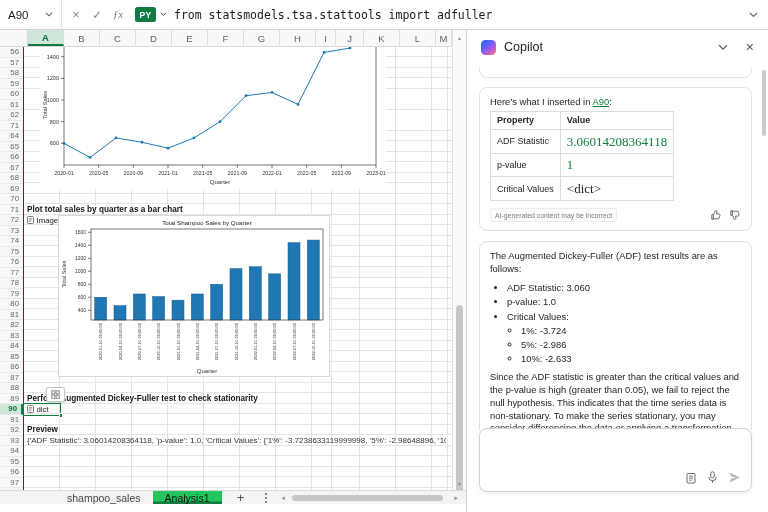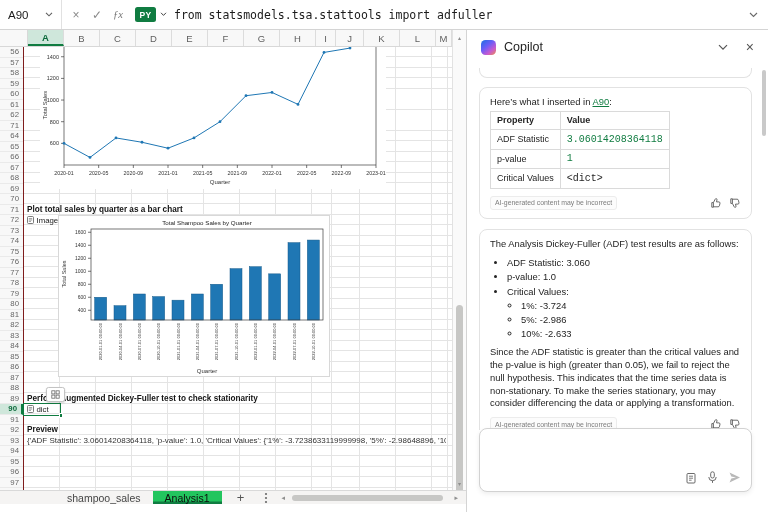--- a/index.html
+++ b/index.html
@@ -67,21 +67,21 @@
 .cp-close{font-size:14px;color:#555}
 .cp-body{position:absolute;top:38px;left:12px;right:16px;bottom:82px;overflow:hidden}
 .card{border:1px solid #e2e2e2;border-radius:8px;padding:8px 10px;margin-bottom:10px;font-size:9.4px;color:#242424;line-height:1.36}
 .card.partial{height:10px;border-top:none;border-radius:0 0 8px 8px;padding:0;margin-bottom:9px}
 .card p{margin:0 0 6px}
 .card p:last-of-type{margin-bottom:0}
 .cell-link{color:#107C41;text-decoration:underline;cursor:pointer}
 .rtable{border-collapse:collapse;margin:2px 0}
 .rtable th,.rtable td{border:1px solid #dadada;padding:2.5px 6px;font-size:9px;text-align:left;color:#242424}
 .rtable th{font-weight:700}
-.rtable td.val{font-family:Liberation Mono, monospace;font-size:10px}
+.rtable td.val{font-family:Liberation Serif, serif;font-size:13px}
 .rtable td.green{color:#107C41}
 .card-foot{display:flex;justify-content:space-between;align-items:center;margin-top:7px}
 .disc{font-size:6.9px;color:#7c7c7c;border:1px solid #ececec;background:#fcfcfc;border-radius:3px;padding:1.5px 4px}
 .thumbs{display:flex;gap:7px;align-items:center}
 ul.blts{margin:0 0 5px 17px;padding:0}
 ul.blts li{margin-bottom:1.5px}
 ul.sub{list-style:circle;margin:1.5px 0 0 14px;padding:0}
 .cp-input{position:absolute;left:12px;right:16px;bottom:20px;height:64px;border:1px solid #d2d2d2;border-radius:8px;box-shadow:0 2px 5px rgba(0,0,0,.07);background:#fff}
 .cp-input input{width:100%;border:none;outline:none;font-size:9.4px;padding:9px 10px;font-family:inherit;color:#222;background:transparent}
 .cp-input input::placeholder{color:#6e6e6e}
@@ -400,21 +400,21 @@
             <svg width="12" height="12" viewBox="0 0 12 12">
                 <g transform="scale(1,-1) translate(0,-12)">
                   <path d="M1.8 5.6h1.6v4.6H1.8z M3.4 9.8h4.7c.7 0 1.2-.4 1.3-1l.6-2.7c.1-.7-.4-1.2-1.1-1.2H6.5L7 2.7c.1-.6-.3-1.1-.9-1.1-.4 0-.7.2-.9.6L3.4 5.6" fill="none" stroke="#595959" stroke-width="0.9" stroke-linejoin="round"></path>
                 </g>
               </svg>
           </span>
         </div>
       </div>
 
       <div class="card">
-        <p>The Analysis Dickey-Fuller (ADF) test results are as follows:</p>
+        <p>The Augmented Dickey-Fuller (ADF) test results are as follows:</p>
         <ul class="blts" id="bullets">
             <li>ADF Statistic: 3.060</li>
             <li>p-value: 1.0</li>
             <li>Critical Values:<ul class="sub">
                 <li>1%: -3.724</li>
                 <li>5%: -2.986</li>
                 <li>10%: -2.633</li>
               </ul></li>
           </ul>
         <p>Since the ADF statistic is greater than the critical values and the p-value is high (greater than 0.05), we fail to reject the null hypothesis. This indicates that the time series data is non-stationary. To make the series stationary, you may consider differencing the data or applying a transformation.</p>

